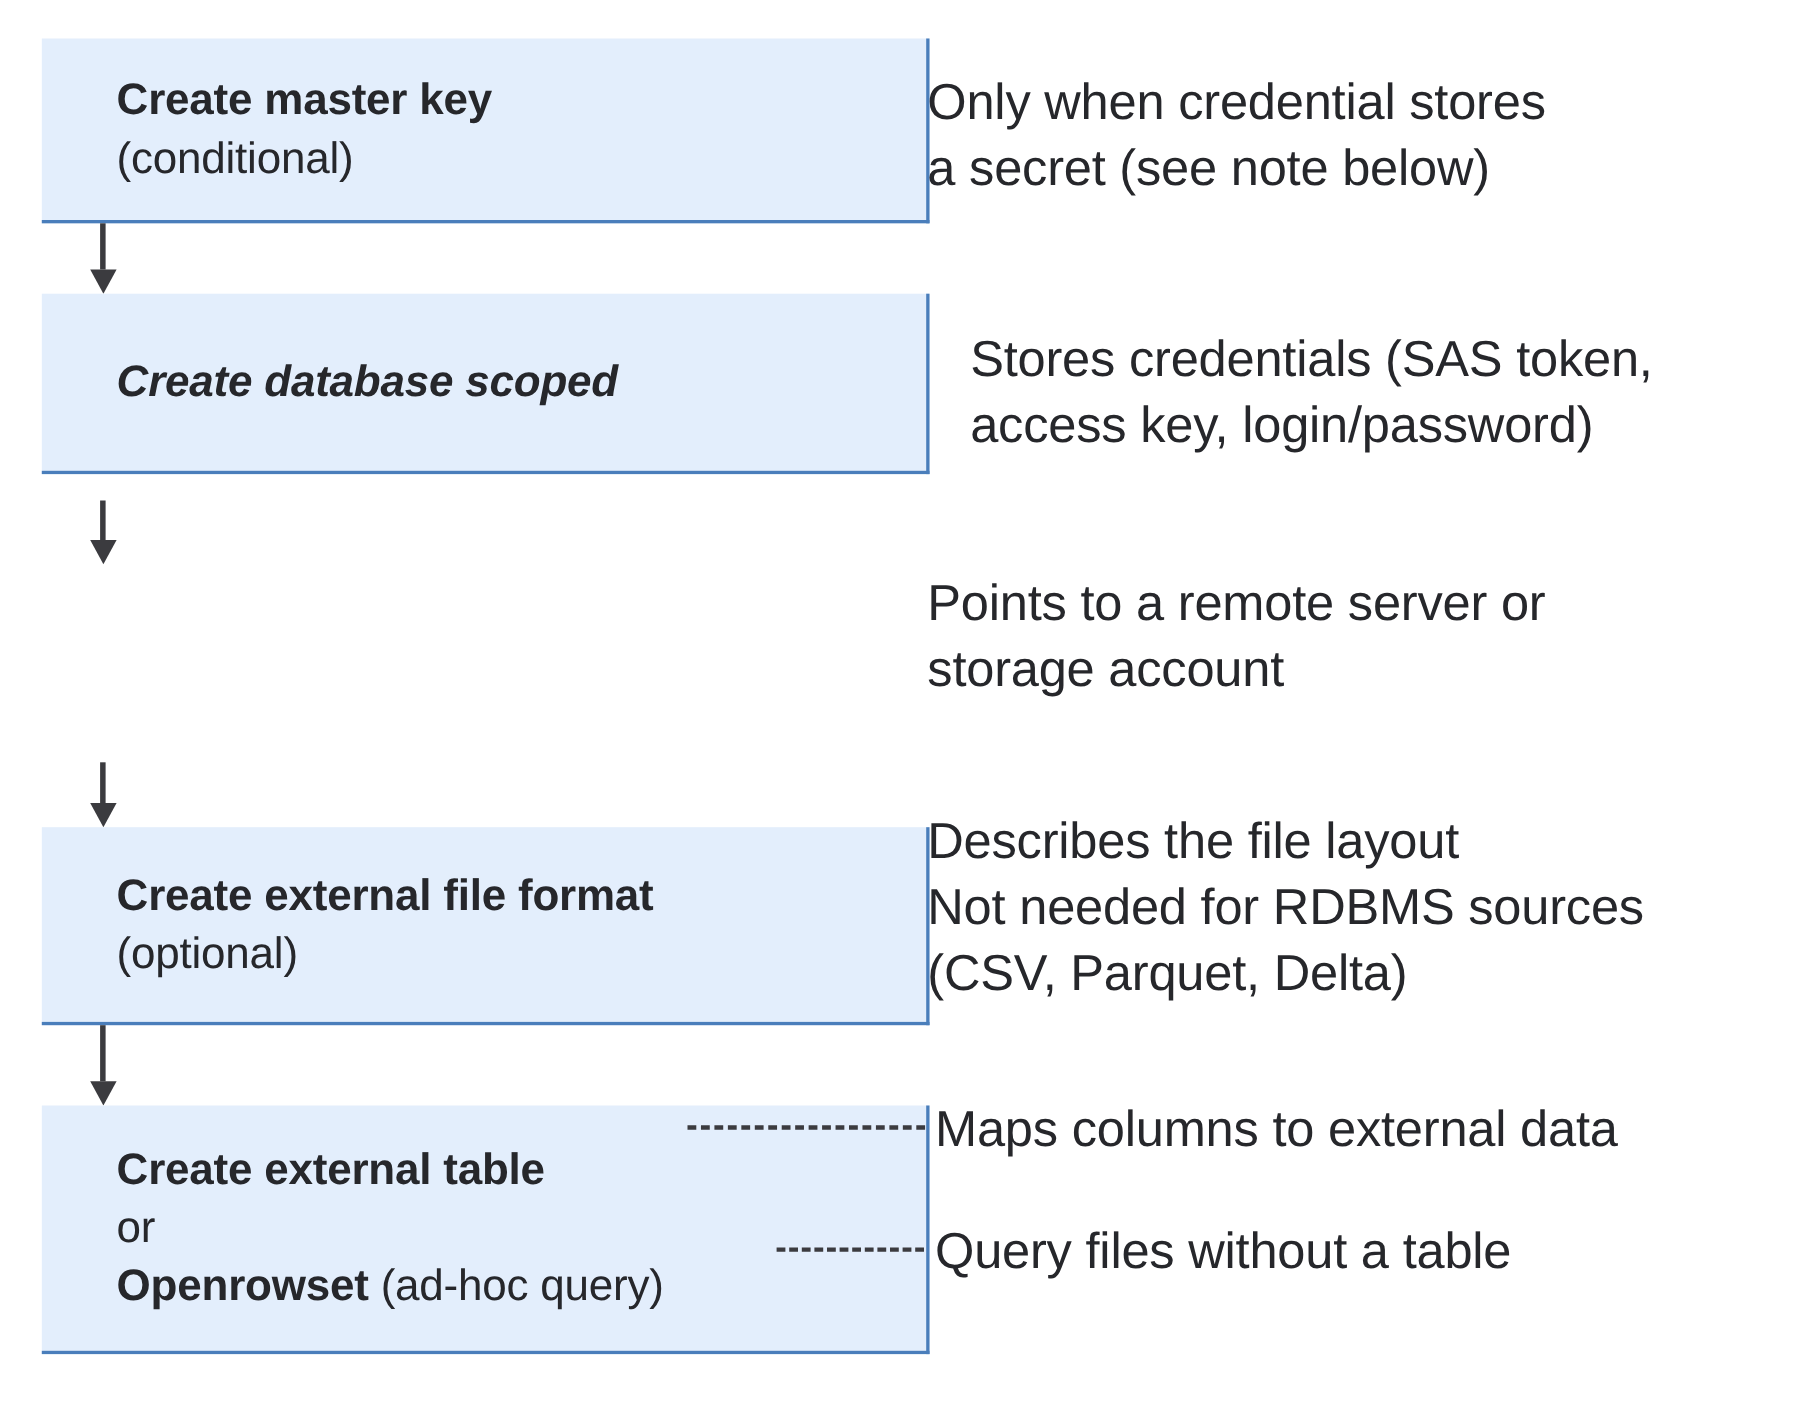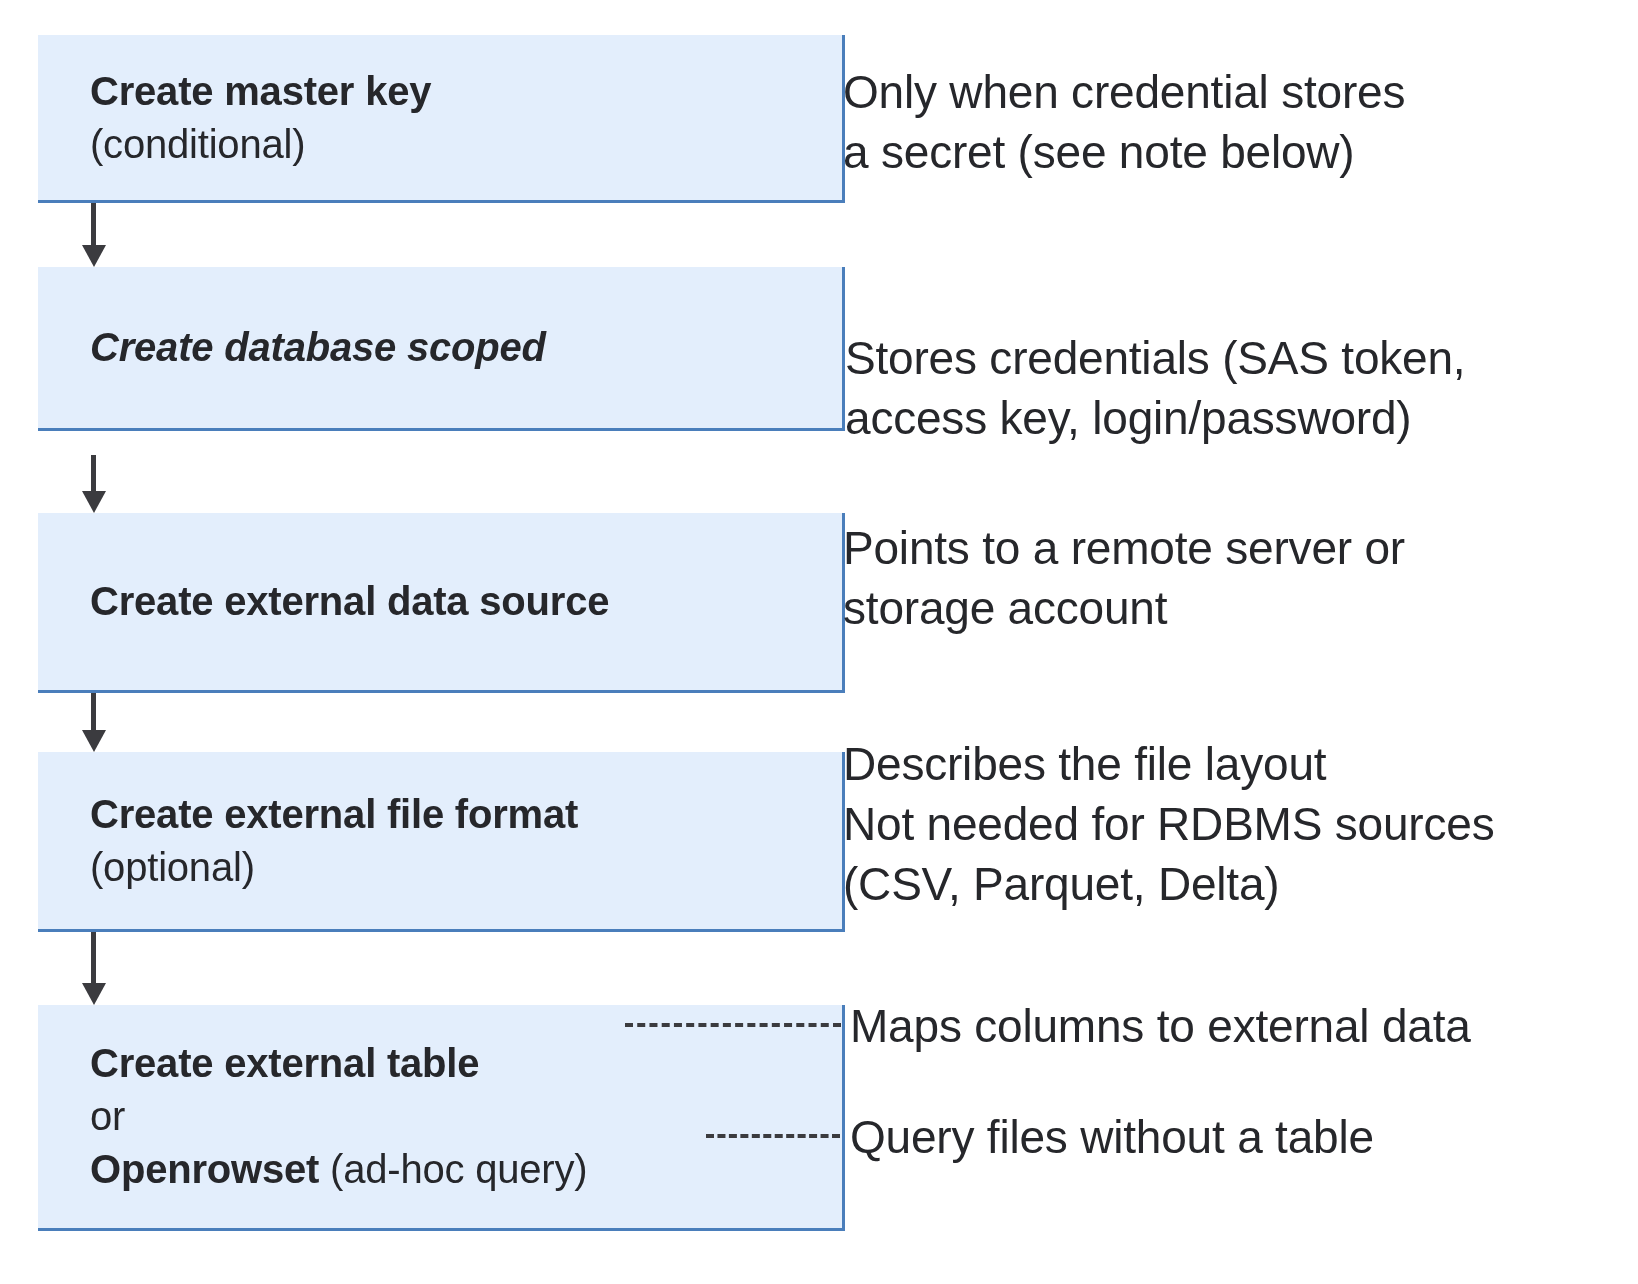--- a/index.html
+++ b/index.html
@@ -26,21 +26,21 @@
     width: 807px;
     background: #e3eefc;
     border-right: 3px solid #4a7ebb;
     border-bottom: 3px solid #4a7ebb;
     box-sizing: border-box;
     display: flex;
     flex-direction: column;
     justify-content: center;
   }
   .box-lines {
-    padding-left: 52px;
+    padding-left: 68px;
     padding-right: 14px;
   }
   .box-line {
     font-size: 40px;
     line-height: 1.32;
     color: #26272b;
     letter-spacing: -0.2px;
     white-space: nowrap;
   }
   .box-line.strong {
@@ -106,35 +106,30 @@
   <div class="arrow" style="top:203px; height:64px;">
     <div class="shaft" style="height:42px;"></div>
     <div class="head" style="top:42px;"></div>
   </div>
 
   <div class="flow-box" style="top:267px; height:164px;font-style:italic;">
     <div class="box-lines">
       <div class="box-line strong">Create database scoped</div>
     </div>
   </div>
-  <div class="note" style="left:845px; top:297px;margin-top:32px;">
+  <div class="note" style="left:882px; top:297px;">
     <div>Stores credentials (SAS token,</div>
     <div>access key, login/password)</div>
   </div>
 
   <div class="arrow" style="top:455px; height:58px;">
     <div class="shaft" style="height:36px;"></div>
     <div class="head" style="top:36px;"></div>
   </div>
 
-  <div class="flow-box" style="top:513px; height:180px;">
-    <div class="box-lines">
-      <div class="box-line strong">Create external data source</div>
-    </div>
-  </div>
   <div class="note" style="left:843px; top:519px;">
     <div>Points to a remote server or</div>
     <div>storage account</div>
   </div>
 
   <div class="arrow" style="top:693px; height:59px;">
     <div class="shaft" style="height:37px;"></div>
     <div class="head" style="top:37px;"></div>
   </div>
 

